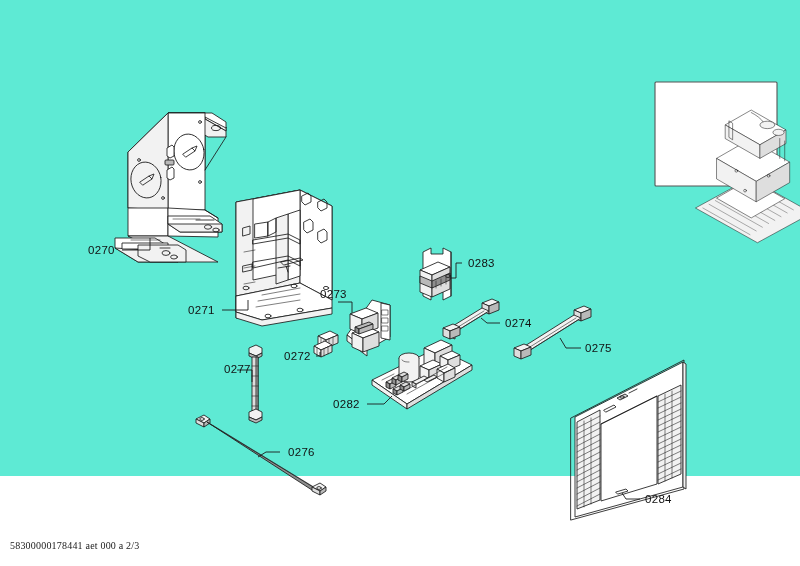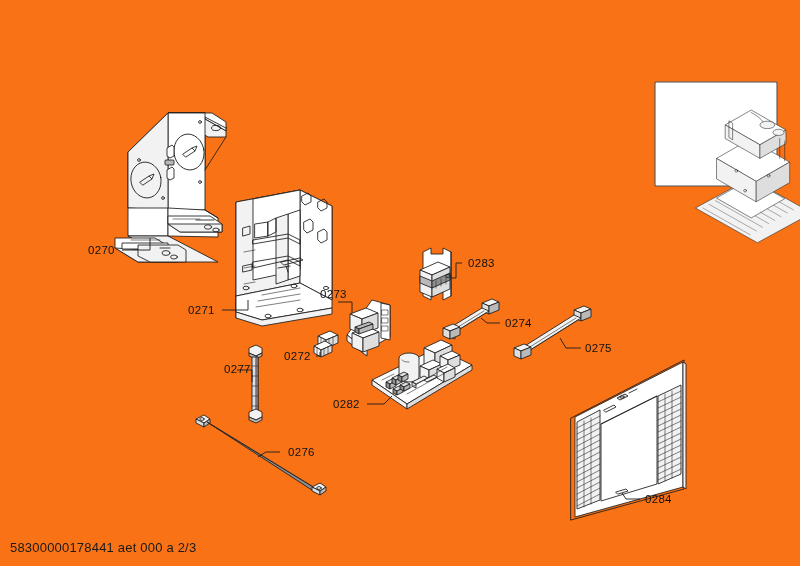--- a/index.html
+++ b/index.html
@@ -12,39 +12,39 @@
     width: 800px;
     height: 566px;
     position: relative;
     font-family: "Liberation Sans", sans-serif;
     overflow: hidden;
   }
   #sheet {
     position: absolute;
     left: 0; top: 0;
     width: 800px;
-    height: 566px;
-    background: #f97316;
+    height: 476px;
+    background: #5eead4;
   }
   #diagram-svg {
     position: absolute;
     left: 0; top: 0;
     width: 800px;
     height: 566px;
     display: block;
   }
   .footer-text {
     position: absolute;
     left: 10px;
     top: 540px;
-    font-size: 13px;
+    font-size: 10px;
     color: #1a1a1a;
     letter-spacing: 0.2px;
     white-space: nowrap;
-    font-family: Liberation Sans, sans-serif;
+    font-family: Liberation Serif, serif;
   }
   
   .ln {
     fill: none;
     stroke: #1b1b1b;
     stroke-width: 0.85;
     stroke-linejoin: round;
     stroke-linecap: round;
   }
   .ln-thin {

